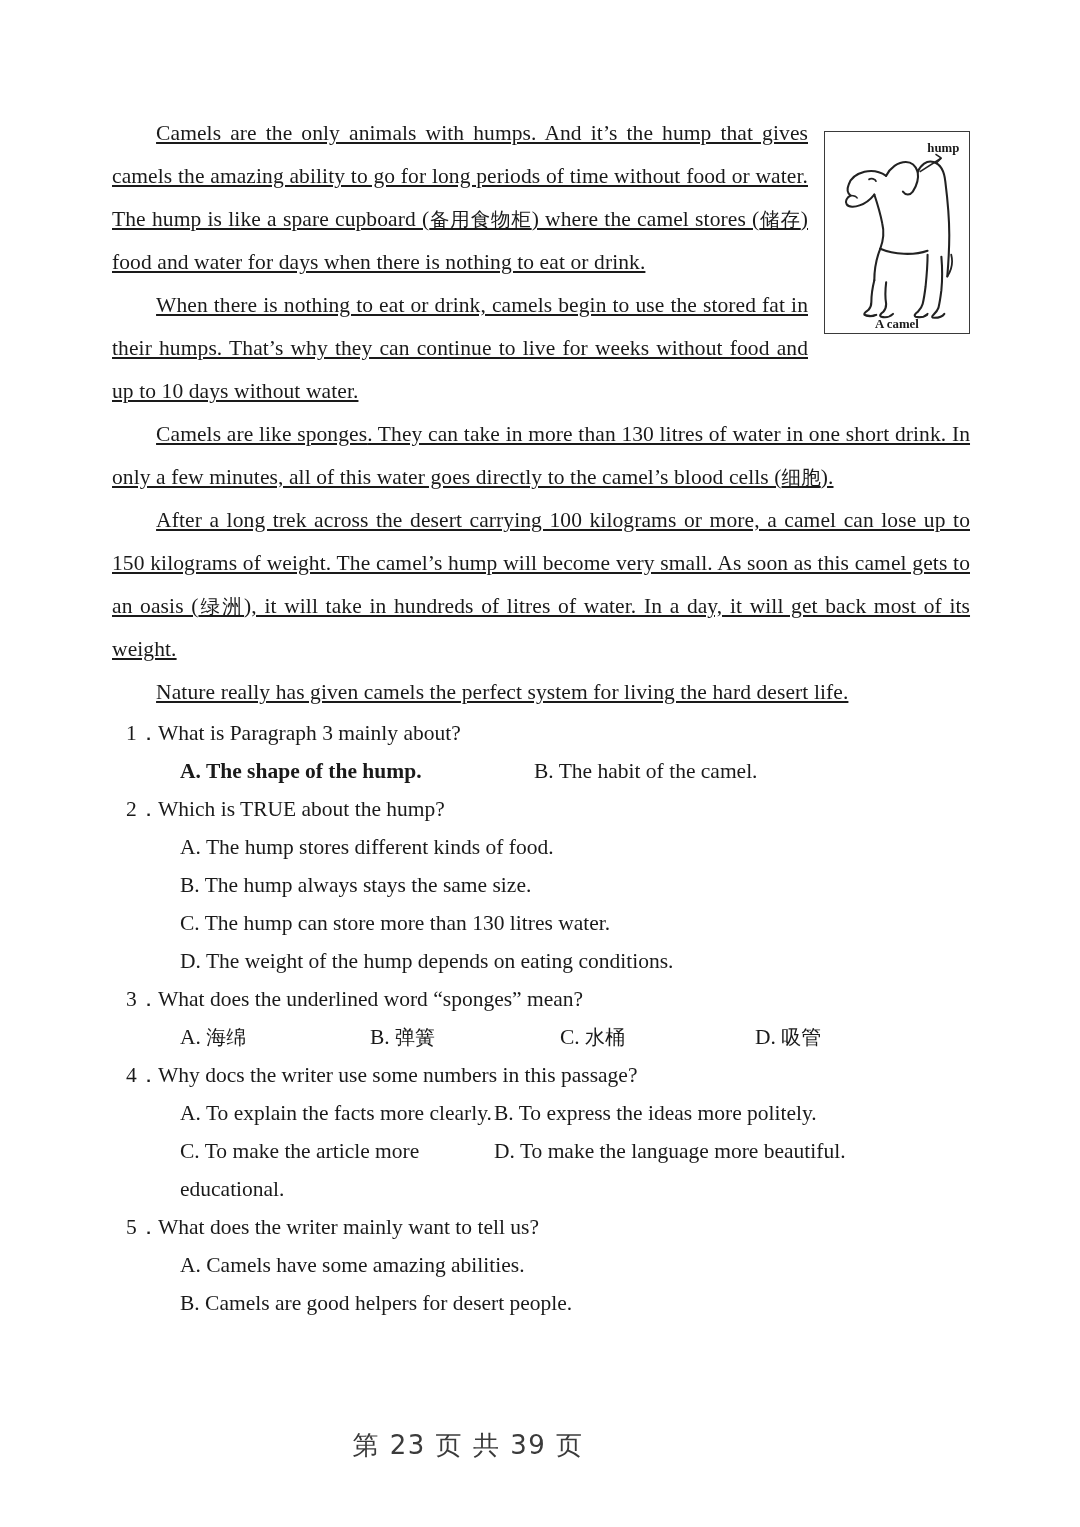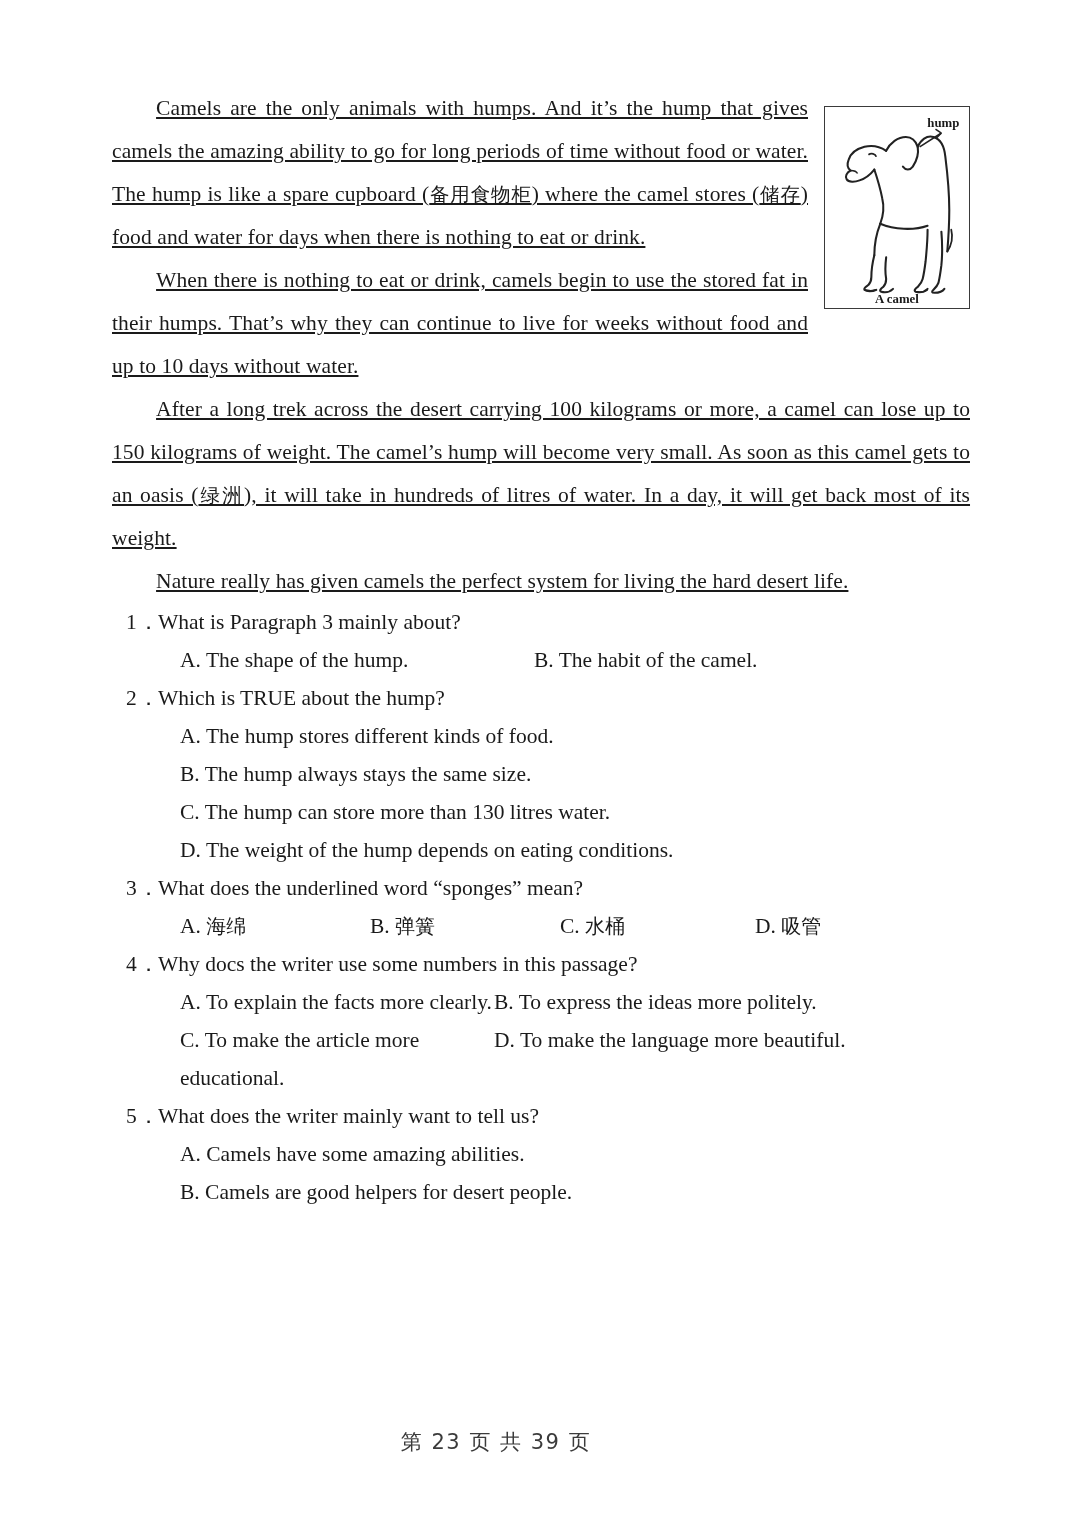--- a/index.html
+++ b/index.html
@@ -20,21 +20,21 @@
     position: absolute;
     left: 0; top: 0;
     width: 1080px;
     height: 1527px;
     background: #fff;
   }
 
   .content {
     position: absolute;
     left: 112px;
-    top: 87px;
+    top: 112px;
     width: 858px;
   }
 
   
   .figure-box {
     float: right;
     width: 146px;
     height: 203px;
     margin: 19px 0 4px 16px;
     border: 1.5px solid #3a3a3a;
@@ -85,44 +85,43 @@
     display: flex;
     font-size: 21.5px;
     line-height: 38px;
     padding-left: 68px;
   }
   .opt-row.single { display: block; }
   .opt {
     box-sizing: border-box;
   }
   
-  .cols-q1 .opt:first-child { width: 354px; }
+  .cols-q1 .opt:first-child { width: 354px; font-weight: bold; }
   .cols-q4 .opt:first-child { width: 314px; }
 
   .opt-row.quad { padding-left: 68px; }
   .cols-q3 .opt { width: 190px; }
   .cols-q3 .opt:nth-child(2) { width: 190px; }
   .cols-q3 .opt:nth-child(3) { width: 195px; }
   .cn-opt {
     font-family: "DejaVu Sans", "Liberation Sans", sans-serif;
     font-size: 20px;
   }
 
   
   .footer {
     position: absolute;
     left: 0;
     top: 1428px;
     width: 936px;
     text-align: center;
-    font-size: 21px;
+    font-size: 26px;
     color: #3b3b3b;
     font-family: "DejaVu Sans", "Liberation Sans", sans-serif;
     letter-spacing: 1.5px;
-    padding-left: 28px;
   }
 
   .clear { clear: both; }
 </style>
 </head>
 <body>
 
 <div class="page">
   <div class="content">
 
@@ -170,20 +169,21 @@
         <path d="M92 187 C97 188 101 187 104 185" stroke="#222" stroke-width="1.6" fill="none"></path>
 
         <text x="120" y="20" font-family="Liberation Serif, serif" font-size="13" font-weight="bold" fill="#1a1a1a" text-anchor="middle">hump</text>
 
         <text x="73" y="198" font-family="Liberation Serif, serif" font-size="13" font-weight="bold" fill="#1a1a1a" text-anchor="middle">A camel</text>
       </svg>
     </div>
 
     <p class="para"><span>Camels are the only animals with humps. And it’s the hump that gives camels the amazing ability to go for long periods of time without food or water. The hump is like a spare cupboard (</span><span class="cn">备用食物柜</span><span>) where the camel stores (</span><span class="cn">储存</span><span>) food and water for days when there is nothing to eat or drink.</span></p>
     <p class="para"><span>When there is nothing to eat or drink, camels begin to use the stored fat in their humps. That’s why they can continue to live for weeks without food and up to 10 days without water.</span></p>
+    <p class="para"><span>Camels are like </span><span class="underlined">sponges</span><span>. They can take in more than 130 litres of water in one short drink. In only a few minutes, all of this water goes directly to the camel’s blood cells (</span><span class="cn">细胞</span><span>).</span></p>
     <p class="para"><span>After a long trek across the desert carrying 100 kilograms or more, a camel can lose up to 150 kilograms of weight. The camel’s hump will become very small. As soon as this camel gets to an oasis (</span><span class="cn">绿洲</span><span>), it will take in hundreds of litres of water. In a day, it will get back most of its weight.</span></p>
     <p class="para last-natural"><span> Nature really has given camels the perfect system for living the hard desert life.</span></p>
 
     <div class="clear"></div>
 
     <div class="qblock">
       <div class="qline">
         <span class="qnum">1．</span>
         <span class="qtext">What is Paragraph 3 mainly about?</span>
       </div>

